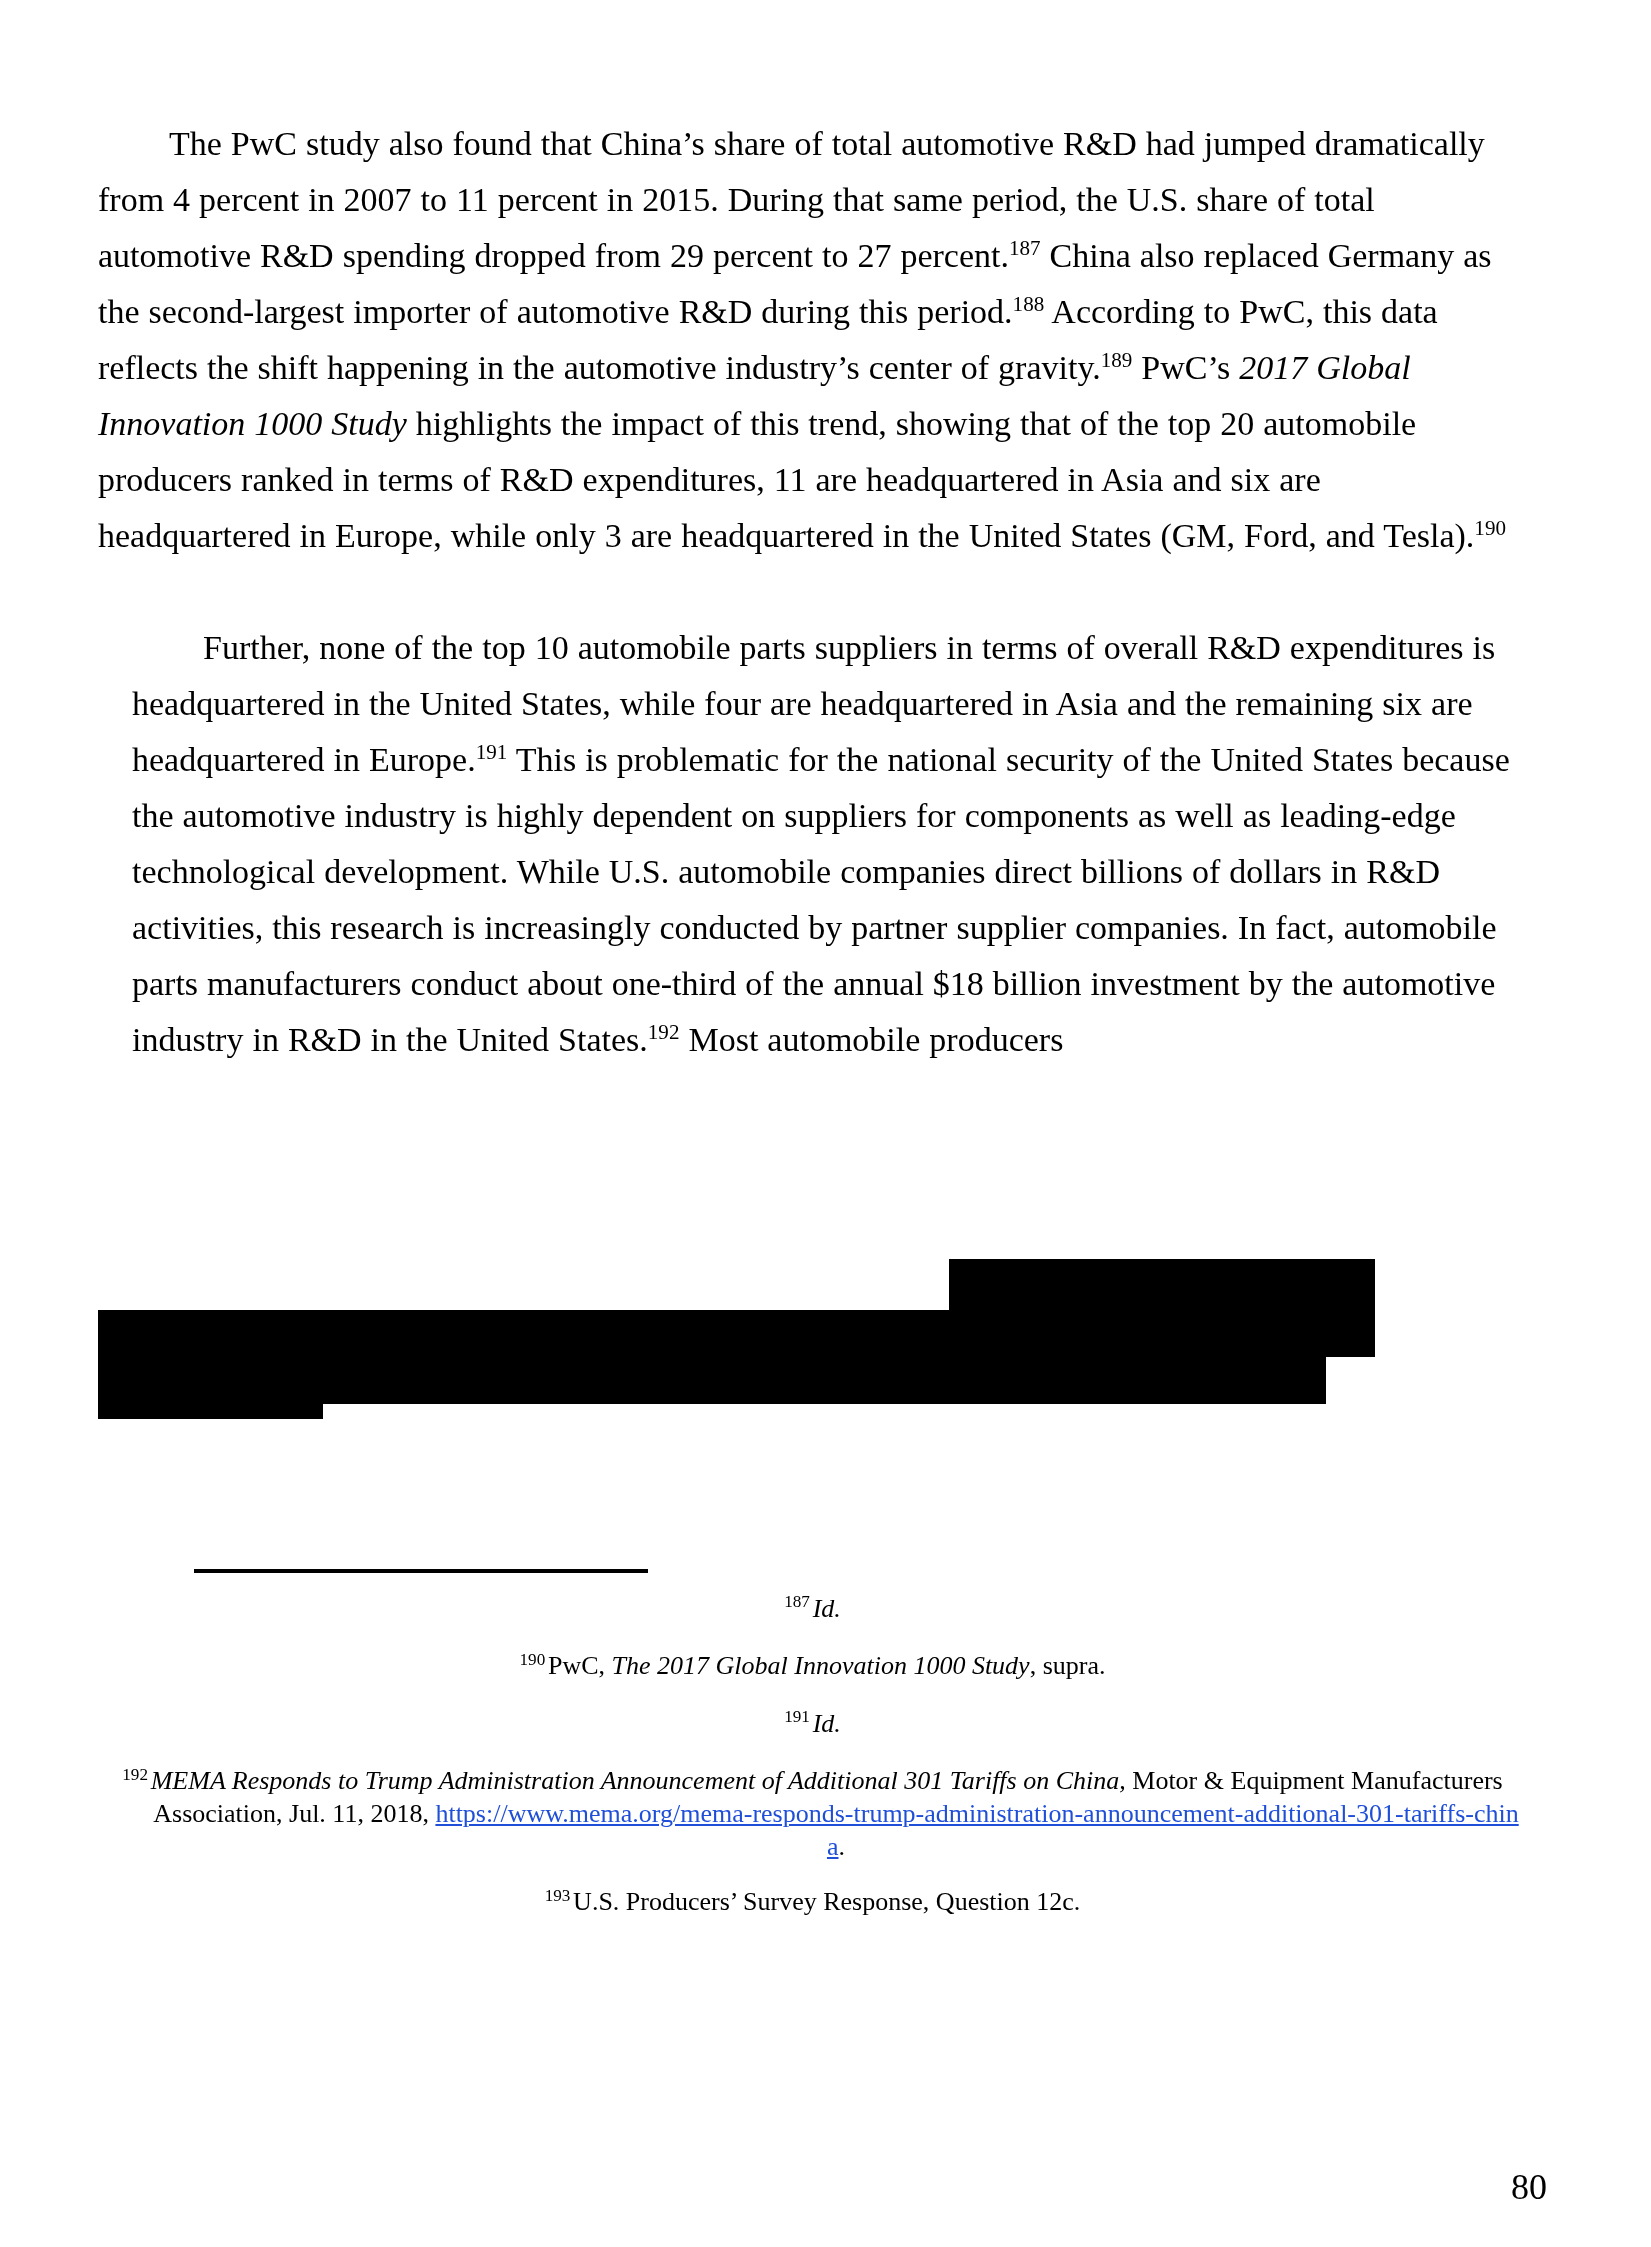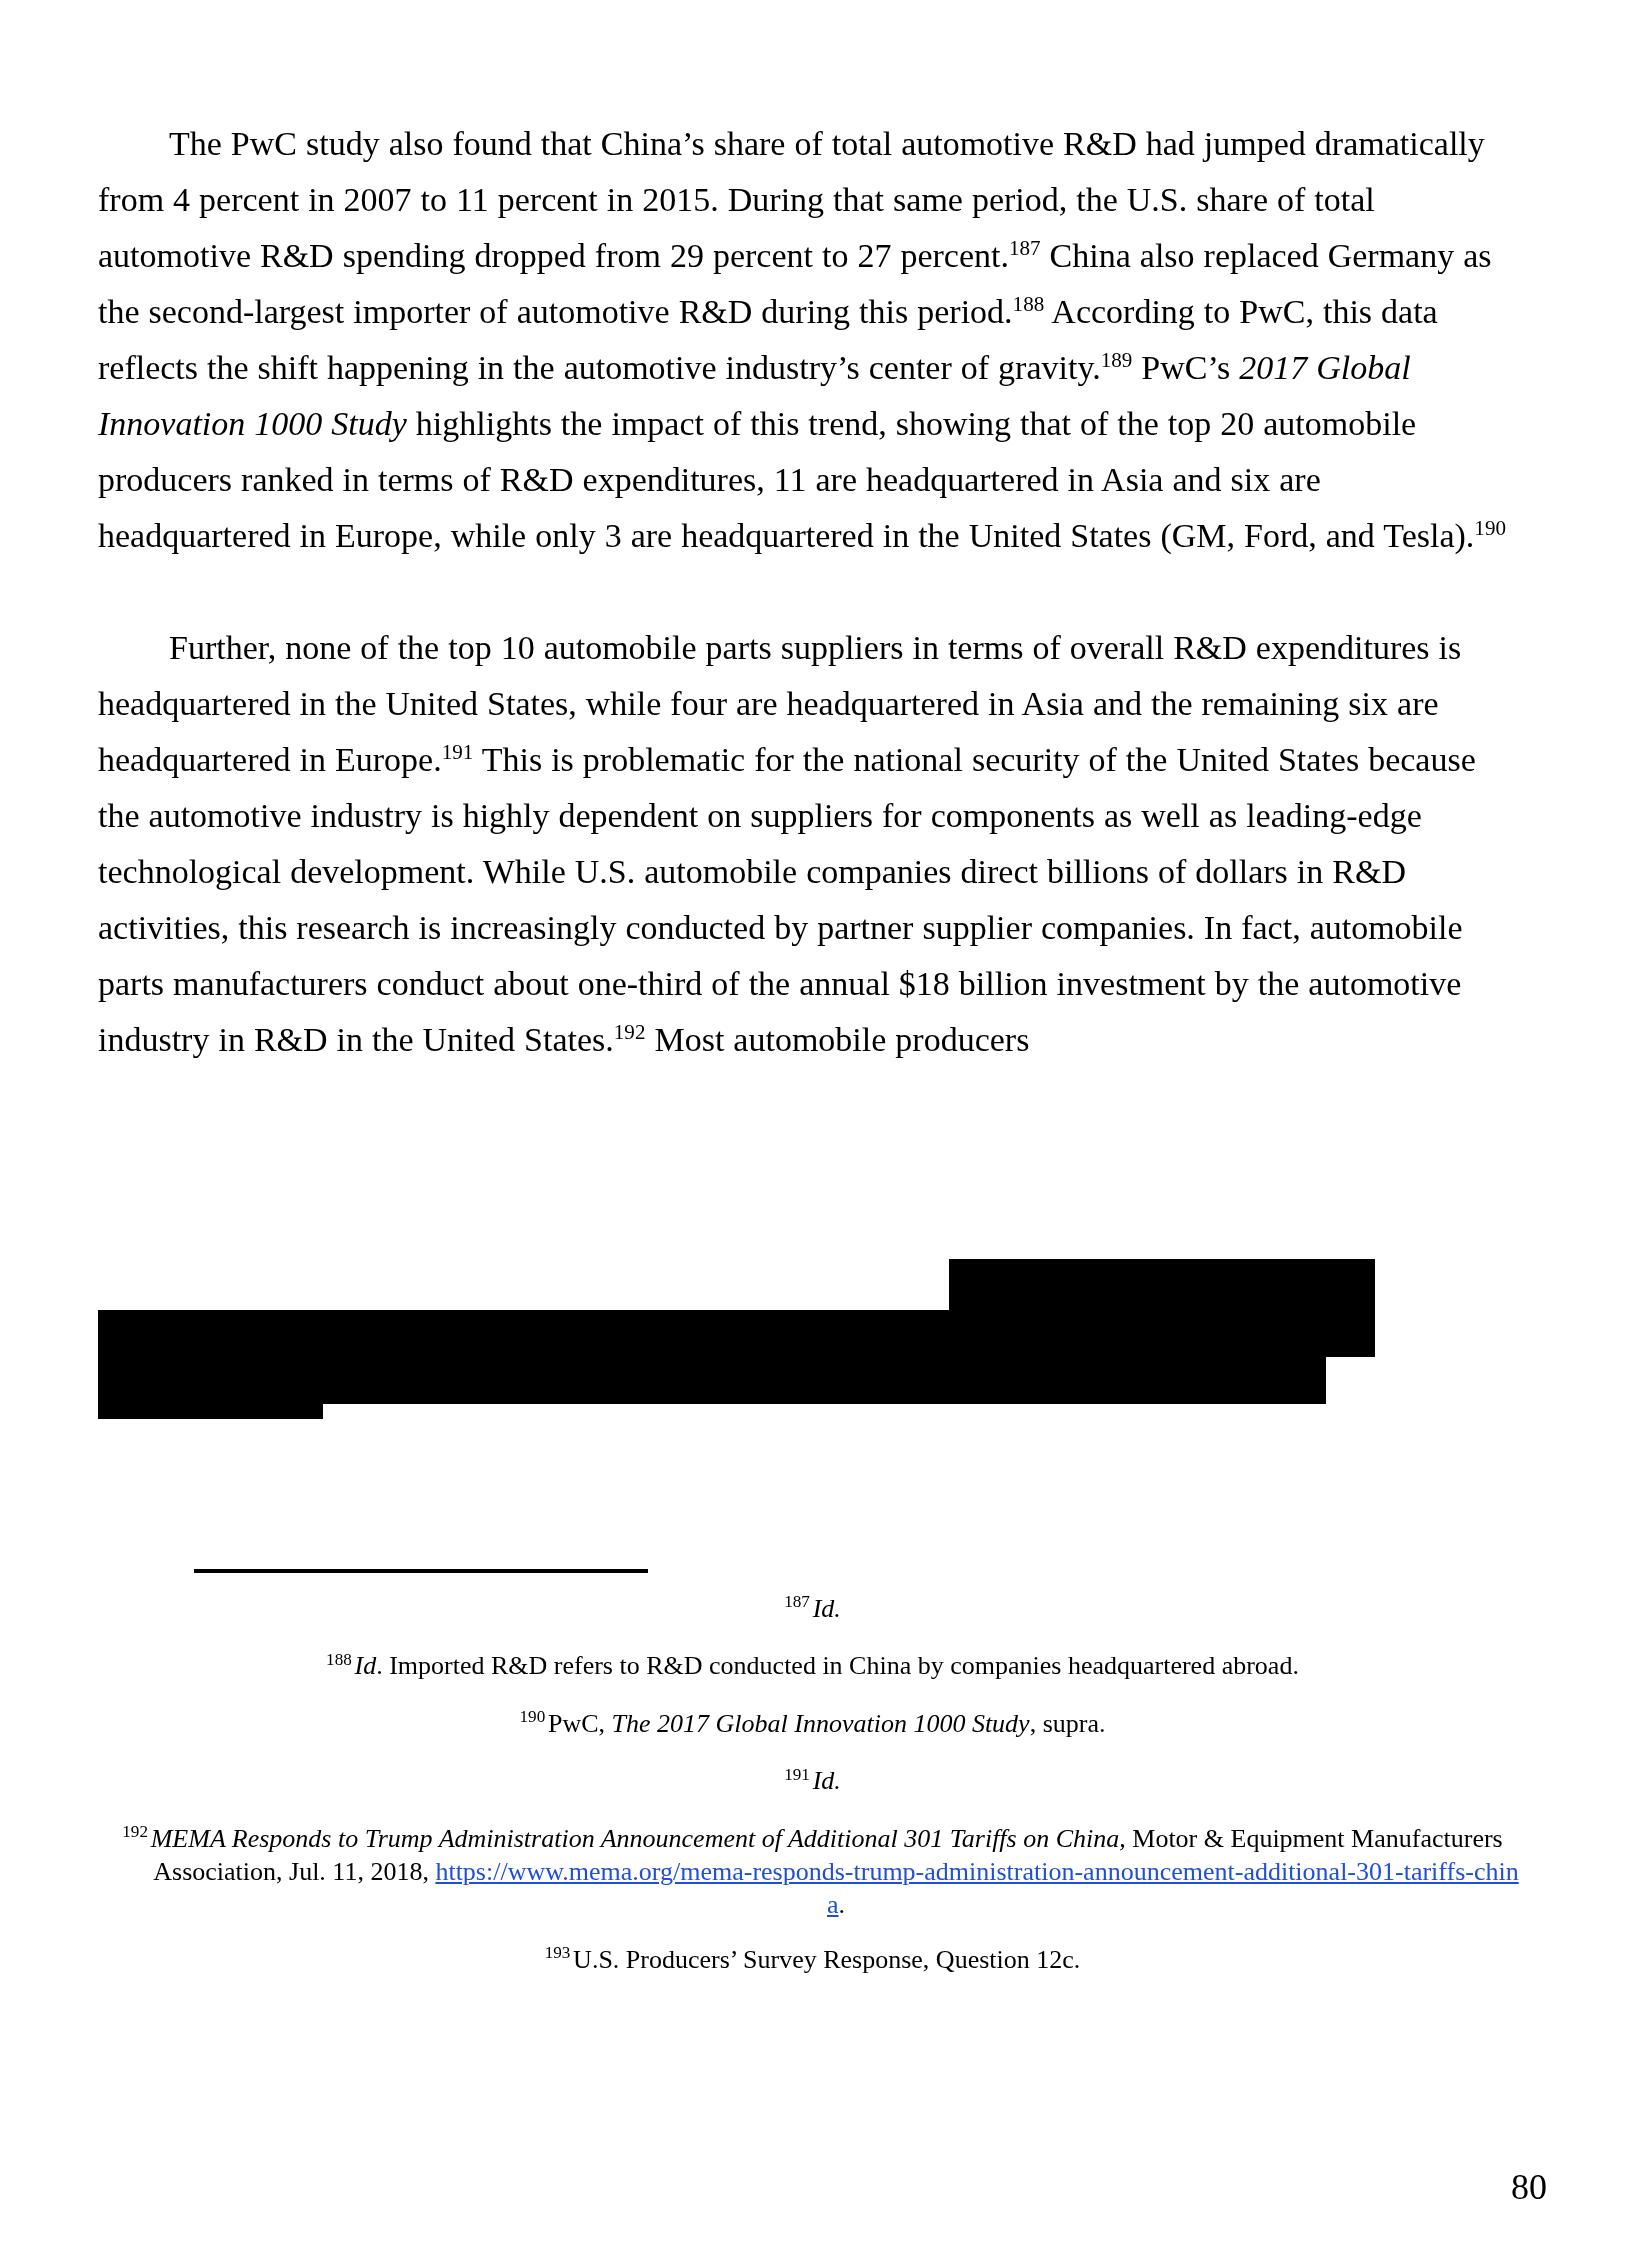--- a/index.html
+++ b/index.html
@@ -29,20 +29,21 @@
   .para {
     font-size: 34px;
     line-height: 56px;
     text-align: left;
     margin: 0;
     letter-spacing: 0px;
     word-spacing: 0.5px;
   }
   .para + .para {
     margin-top: 56px;
+    margin-left: 34px;
   }
   .indent {
     display: inline-block;
     width: 71px;
   }
   sup.fn {
     font-size: 0.62em;
     vertical-align: super;
     line-height: 0;
   }
@@ -159,21 +160,20 @@
   <div class="redaction" id="redact-c"></div>
   <div class="redaction" id="redact-d"></div>
   <div class="redact-fn">193</div>
 
   <div class="fn-rule"></div>
 
   <div class="footnotes">
 
     <p class="fn-item"><span class="fn-num">187</span><i>Id.</i><span></span></p>
 
-    <p class="fn-item"><span class="fn-num">188</span><i>Id</i><span>. Imported R&amp;D refers to R&amp;D conducted in China by companies headquartered abroad.</span></p>
 
 
     <p class="fn-item"><span class="fn-num">190</span><span>PwC, </span><i>The 2017 Global Innovation 1000 Study</i><span>, supra.</span></p>
 
     <p class="fn-item"><span class="fn-num">191</span><i>Id.</i><span></span></p>
 
     <p class="fn-item hang"><span class="fn-num">192</span><i>MEMA Responds to Trump Administration Announcement of Additional 301 Tariffs on China,</i><span> Motor &amp; Equipment Manufacturers Association, Jul. 11, 2018, </span><a class="url" href="#">https://www.mema.org/mema-responds-trump-administration-announcement-additional-301-tariffs-china</a><span>.</span></p>
 
     <p class="fn-item"><span class="fn-num">193</span><span>U.S. Producers’ Survey Response, Question 12c.</span></p>
 

